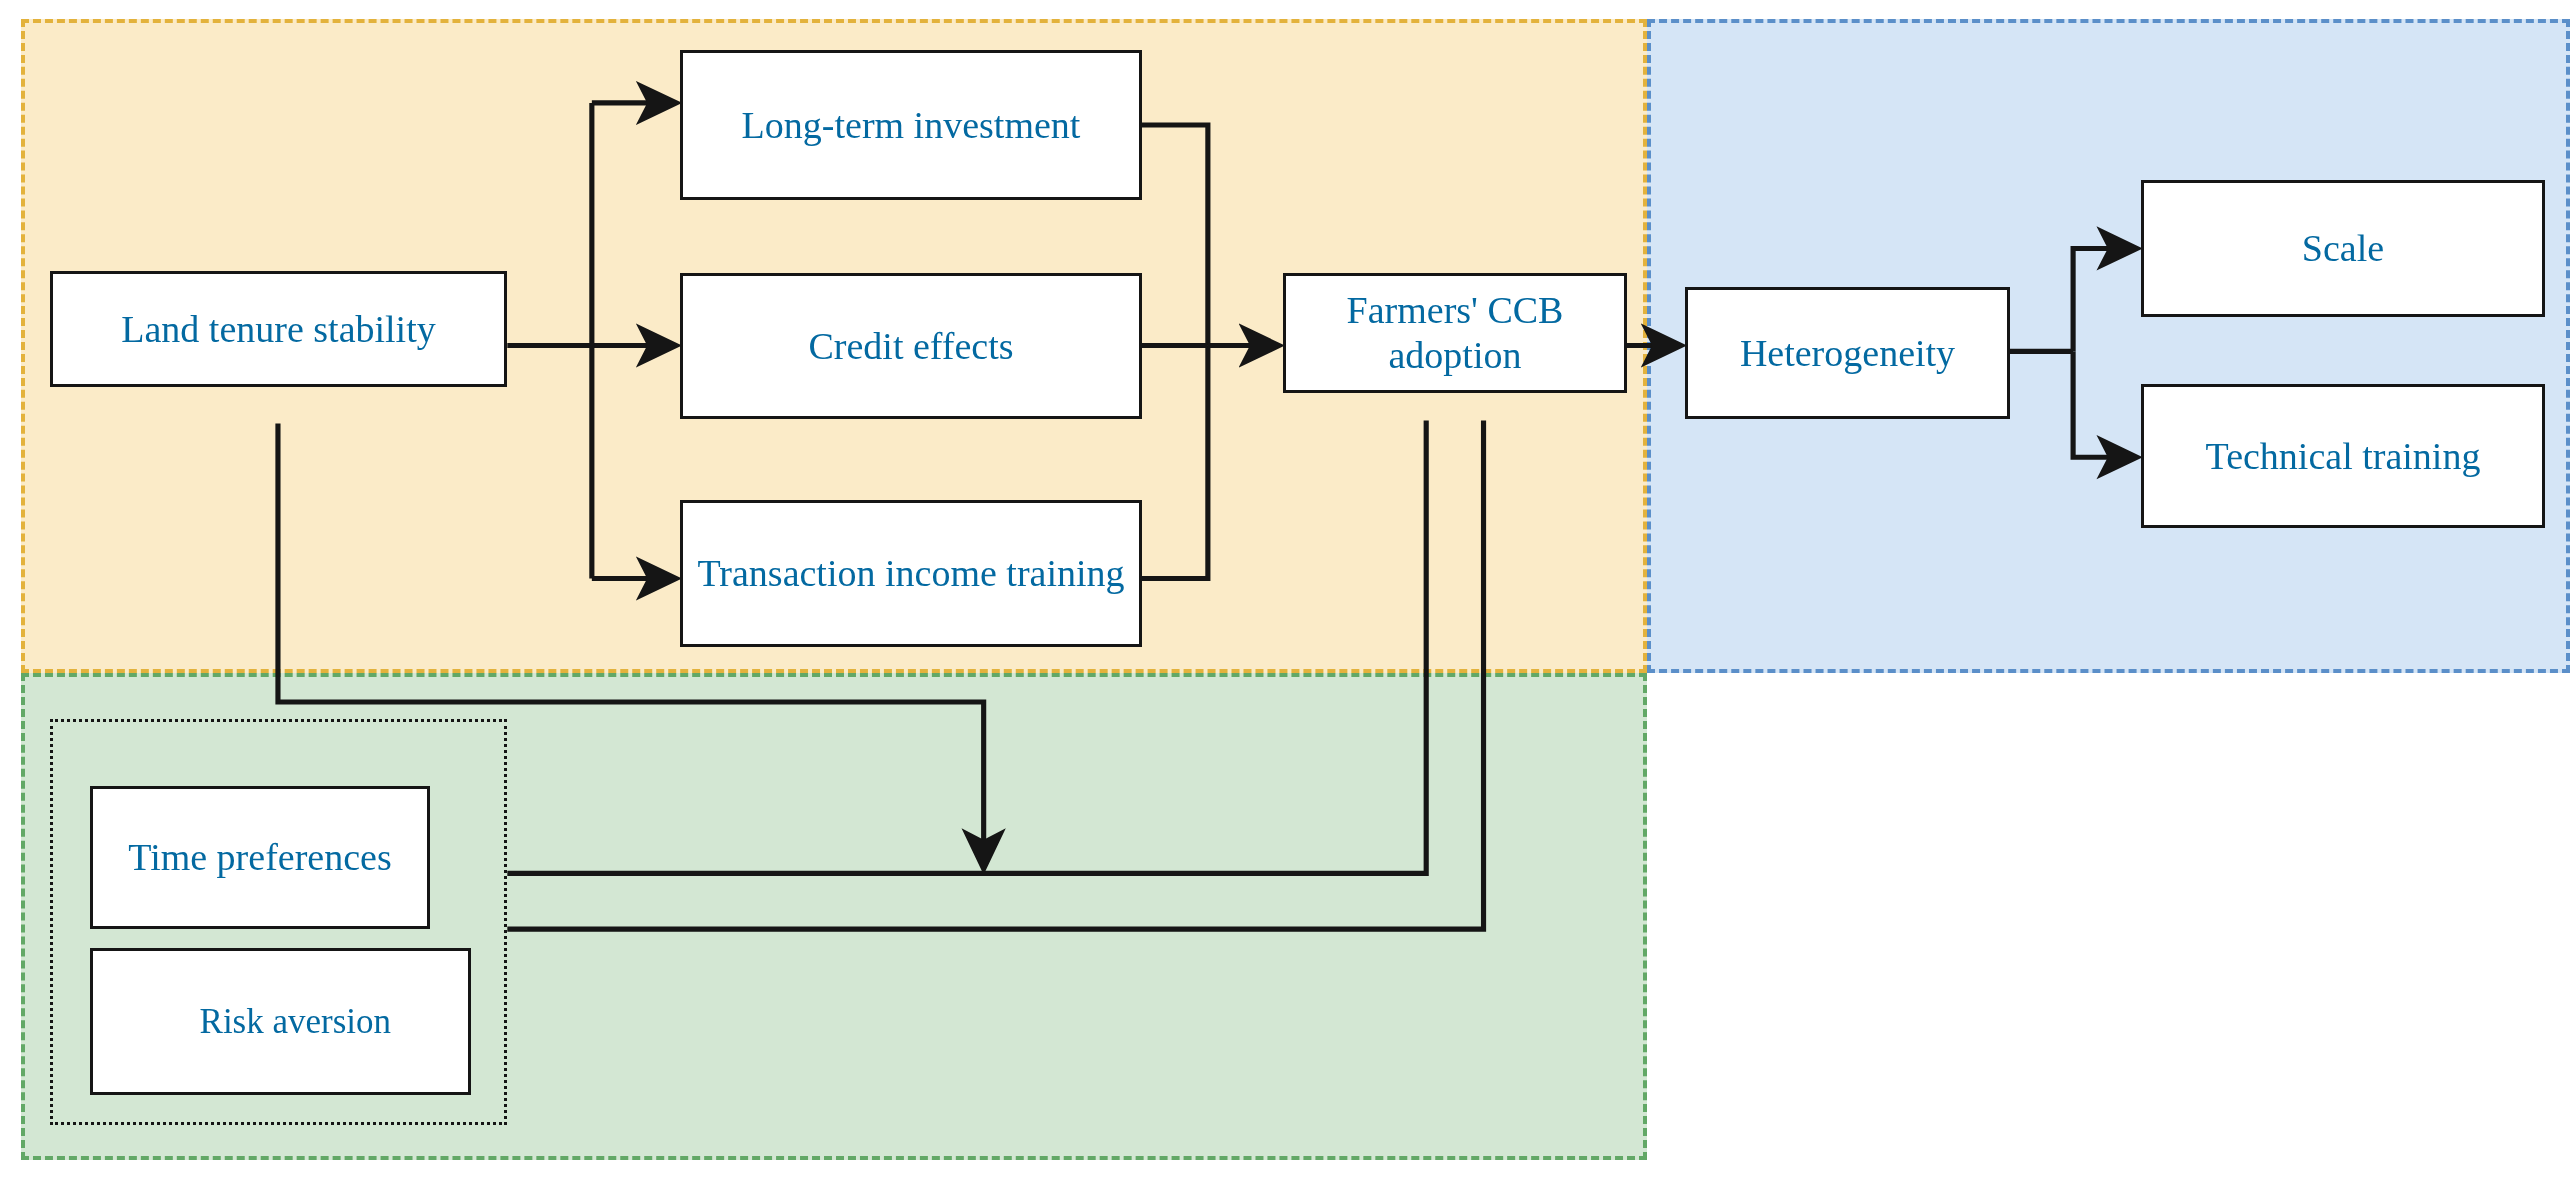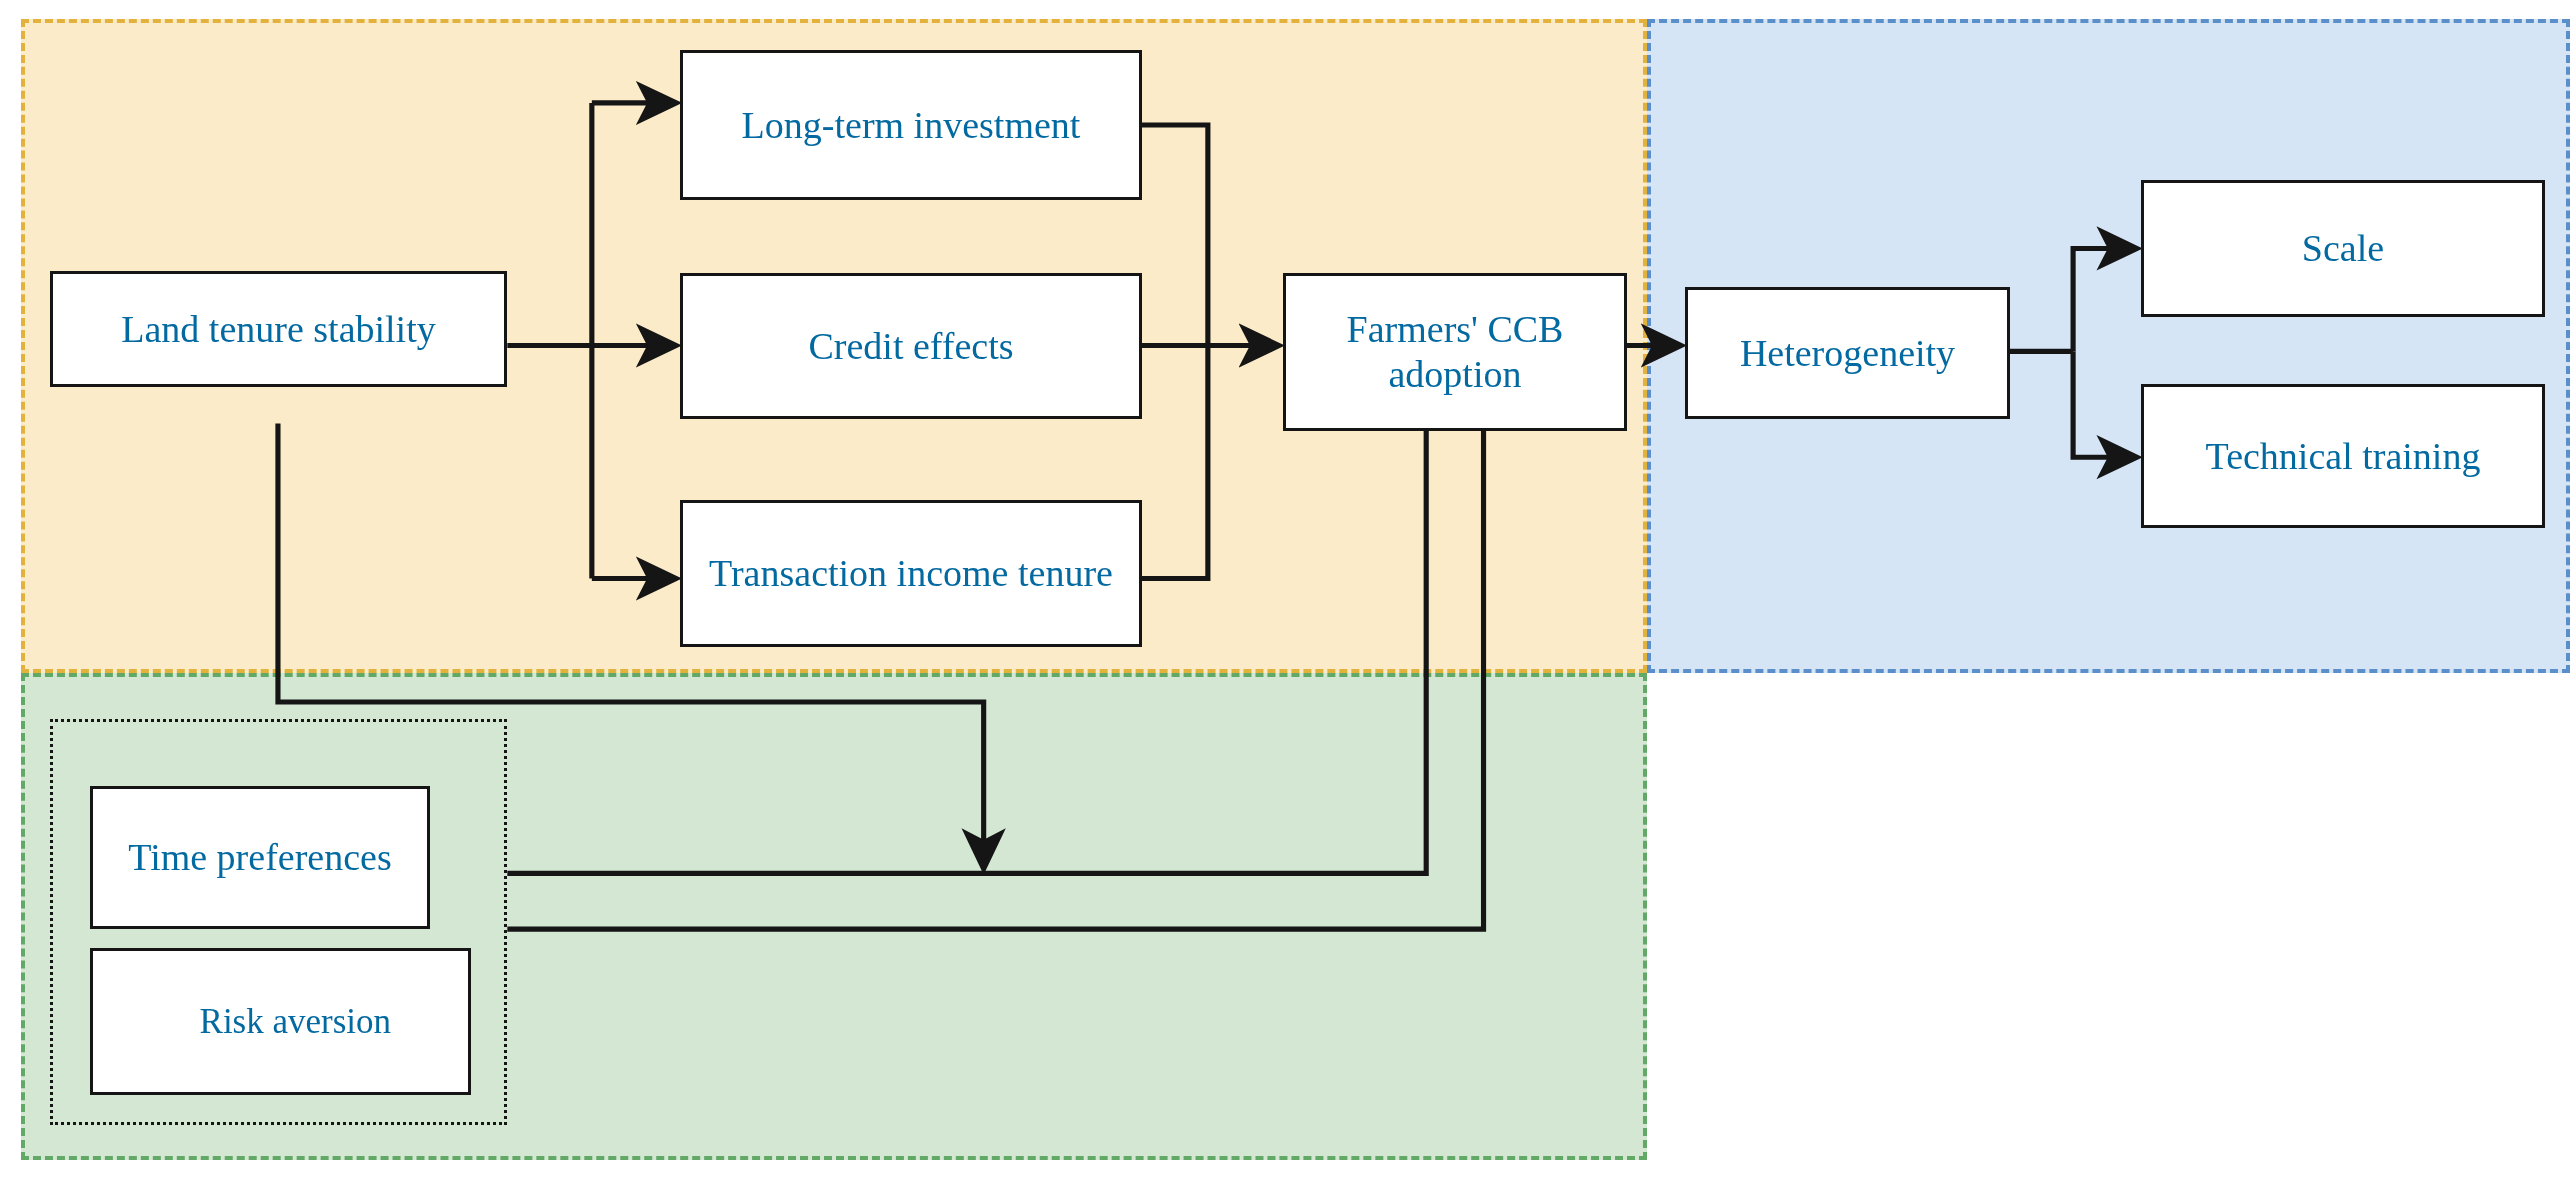--- a/index.html
+++ b/index.html
@@ -64,24 +64,24 @@
 
   <div class="node" style="left:680px;top:50px;width:462px;height:150px;font-size:38px;">
     <span>Long-term investment</span>
   </div>
 
   <div class="node" style="left:680px;top:273px;width:462px;height:146px;font-size:38px;">
     <span>Credit effects</span>
   </div>
 
   <div class="node" style="left:680px;top:500px;width:462px;height:147px;font-size:38px;">
-    <span>Transaction income tenure</span>
+    <span>Transaction income training</span>
   </div>
 
-  <div class="node" style="left:1283px;top:273px;width:344px;height:158px;font-size:38px;">
+  <div class="node" style="left:1283px;top:273px;width:344px;height:120px;font-size:38px;">
     <span>Farmers' CCB adoption</span>
   </div>
 
   <div class="node" style="left:1685px;top:287px;width:325px;height:132px;font-size:38px;">
     <span>Heterogeneity</span>
   </div>
 
   <div class="node" style="left:2141px;top:180px;width:404px;height:137px;font-size:38px;">
     <span>Scale</span>
   </div>

